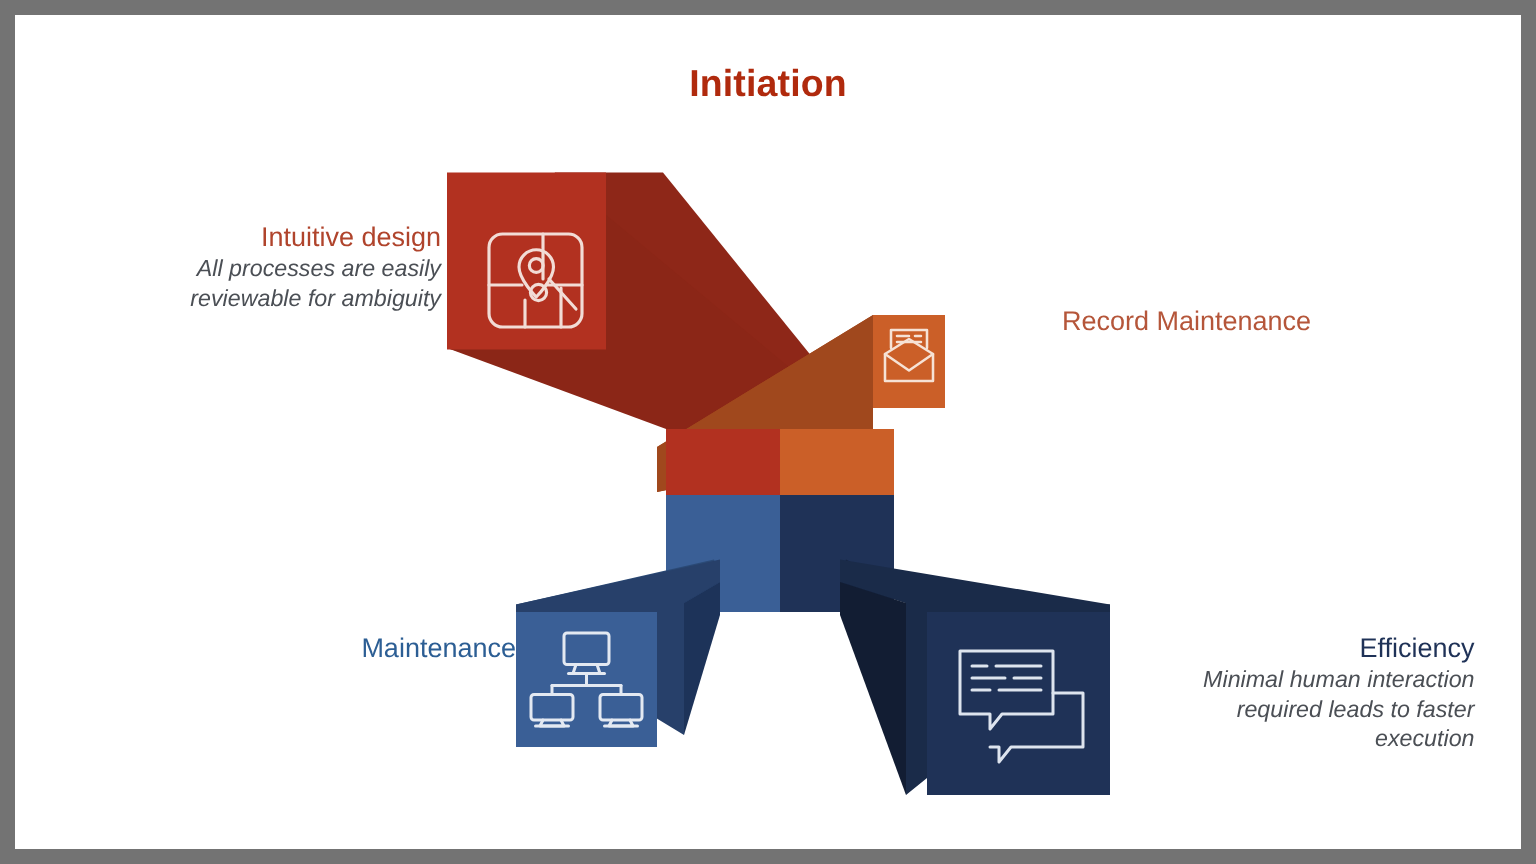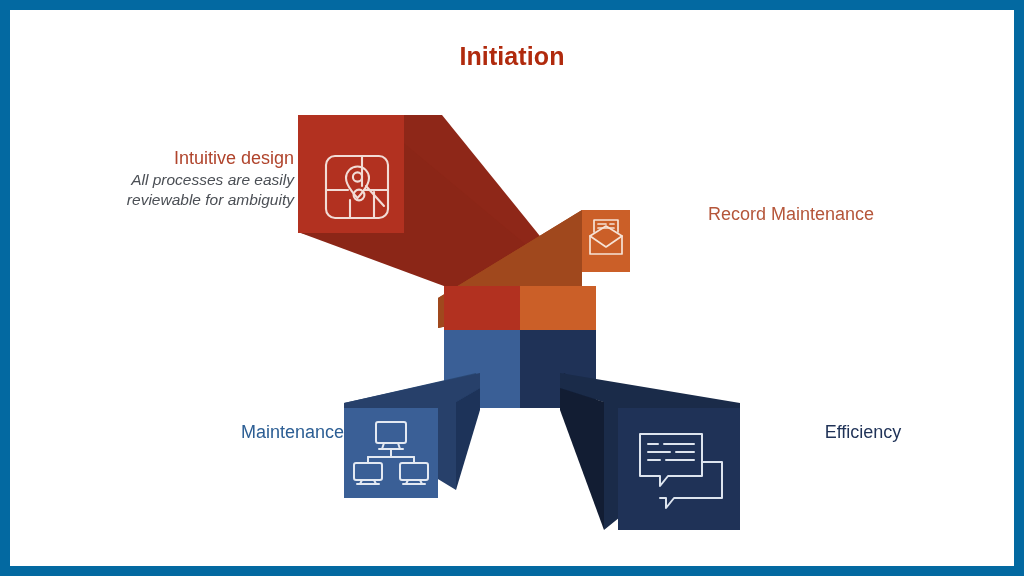--- a/index.html
+++ b/index.html
@@ -8,21 +8,21 @@
     width: 1024px;
     height: 576px;
     overflow: hidden;
     font-family: "Liberation Sans", sans-serif;
   }
 
   #slide {
     position: relative;
     width: 1024px;
     height: 576px;
-    background: #0369a1;
+    background: #737373;
     padding: 10px;
   }
 
   #canvas {
     position: relative;
     width: 100%;
     height: 100%;
     background: #ffffff;
     overflow: hidden;
   }
@@ -79,21 +79,21 @@
   #callout-record .head { color: #b5563a; }
 
   #callout-reliability {
     left: 142px; top: 412px; width: 192px;
     text-align: right;
   }
   #callout-reliability .head { color: #2c5e94; }
 
   #callout-efficiency {
     left: 733px; top: 412px; width: 240px;
-    text-align: center;
+    text-align: right;
   }
   #callout-efficiency .head { color: #1f3257; }
 </style>
 </head>
 <body>
 
 <div id="slide">
   <div id="canvas">
 
     <div id="title">Initiation</div>
@@ -201,16 +201,19 @@
     <div class="callout" id="callout-record">
       <div class="head">Record Maintenance</div>
     </div>
 
     <div class="callout" id="callout-reliability">
       <div class="head">Maintenance</div>
     </div>
 
     <div class="callout" id="callout-efficiency">
       <div class="head">Efficiency</div>
+      <div class="body">Minimal human interaction
+required leads to faster
+execution</div>
     </div>
 
   </div>
 </div>
 
 </body></html>

